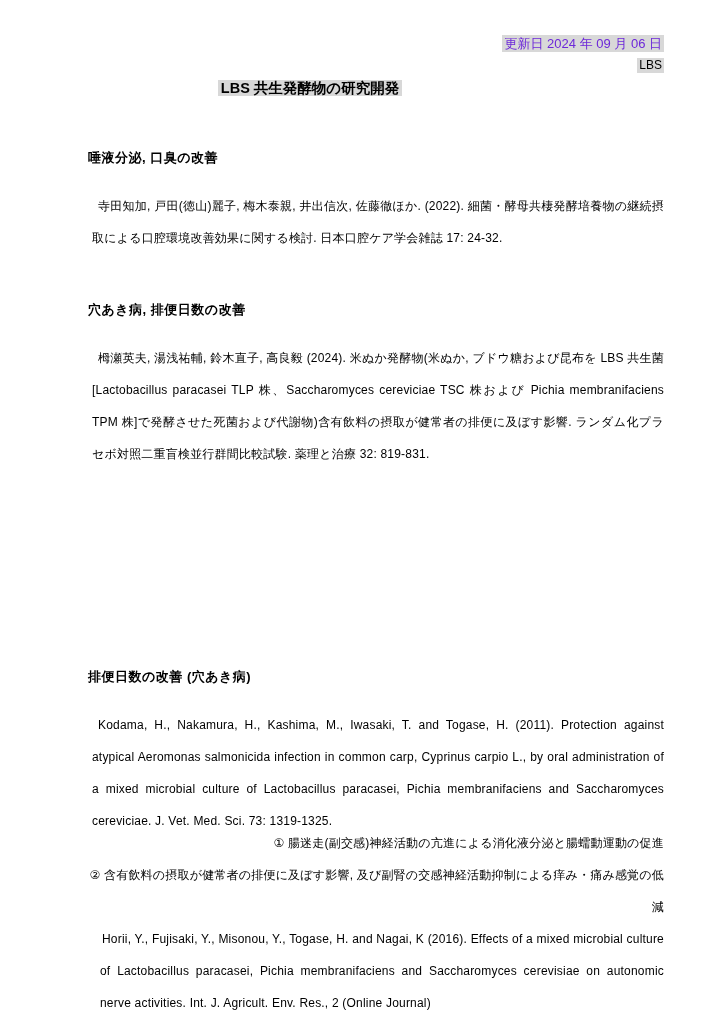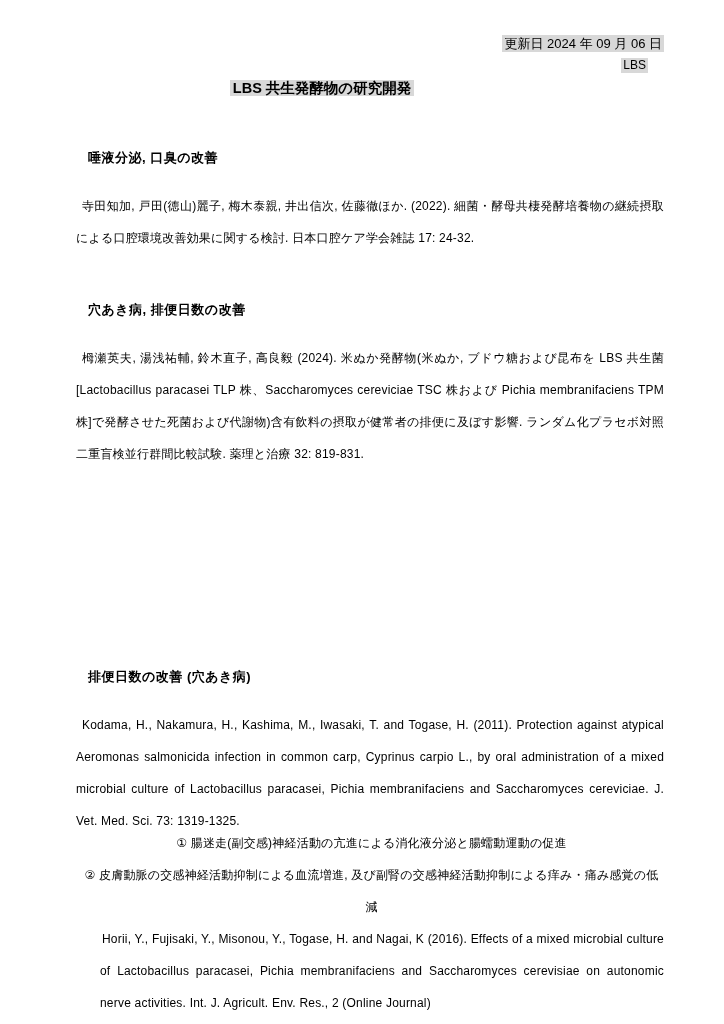--- a/index.html
+++ b/index.html
@@ -8,33 +8,33 @@
     background: #ffffff;
     font-family: "Liberation Sans", "DejaVu Sans", sans-serif;
     color: #000000;
     -webkit-font-smoothing: antialiased;
   }
   .page { position: relative; width: 724px; height: 1024px; background: #fff; overflow: hidden; }
 
   .update-date {
     position: absolute; top: 35px; right: 60px;
     font-size: 13px; line-height: 17px;
-    color: #000000;
+    color: #6d28d9;
     background: #d8d8d8;
     padding: 0 2px;
     white-space: nowrap;
   }
   .doc-label {
-    position: absolute; top: 58px; right: 76px;
+    position: absolute; top: 58px; right: 60px;
     font-size: 12px; line-height: 15px;
     background: #d8d8d8;
     padding: 0 2px;
   }
   .title-wrap {
-    position: absolute; top: 79px; left: 12px; width: 620px;
+    position: absolute; top: 79px; left: 0; width: 620px;
     text-align: center;
   }
   .title-wrap span {
     font-size: 14.5px; font-weight: bold; line-height: 19px;
     background: #d8d8d8;
     padding: 0 3px;
   }
 
   .section { position: absolute; left: 72px; width: 592px; }
   .s1 { top: 126px; }
@@ -49,22 +49,22 @@
     line-height: 32px;
     letter-spacing: 0.5px;
   }
   .para {
     margin: 0;
     font-size: 12px;
     line-height: 32px;
     text-align: justify;
     letter-spacing: 0.2px;
   }
-  .indent-1 { margin-left: 4px; text-indent: 6px; }
-  .list-item { margin-left: 7px; text-indent: 0; text-align: center; }
+  .indent-1 { margin-left: 20px; text-indent: 6px; }
+  .list-item { margin-left: 7px; text-indent: 0; text-align: right; }
   .indent-2 { margin-left: 28px; text-indent: 2px; }
   .it { }
 </style>
 </head>
 <body>
 
 <div class="page">
 
   <div class="update-date">更新日 2024 年 09 月 06 日</div>
   <div class="doc-label">LBS</div>
@@ -84,17 +84,17 @@
   </div>
 
 
   <div class="section s4">
     <h2>排便日数の改善 (穴あき病)</h2>
     <p class="para indent-1"><span>Kodama, H., Nakamura, H., Kashima, M., Iwasaki, T. and Togase, H. (2011). Protection against atypical </span><span class="it">Aeromonas salmonicida</span><span> infection in common carp, </span><span class="it">Cyprinus carpio</span><span> L., by oral administration of a mixed microbial culture of </span><span class="it">Lactobacillus paracasei</span><span>, </span><span class="it">Pichia membranifaciens</span><span> and </span><span class="it">Saccharomyces cereviciae</span><span>. J. Vet. Med. Sci. 73: 1319-1325.</span></p>
   </div>
 
   <div class="section s5">
     <p class="para list-item">① 腸迷走(副交感)神経活動の亢進による消化液分泌と腸蠕動運動の促進</p>
-    <p class="para list-item">② 皮膚動脈の交感神経活動抑制による血流増進, 及び副腎の交感神経活動抑制による痒み・痛み感覚の低減</p>
+    <p class="para list-item">② 含有飲料の摂取が健常者の排便に及ぼす影響, 及び副腎の交感神経活動抑制による痒み・痛み感覚の低減</p>
     <p class="para indent-2"><span>Horii, Y., Fujisaki, Y., Misonou, Y., Togase, H. and Nagai, K (2016). Effects of a mixed microbial culture of </span><span class="it">Lactobacillus paracasei</span><span>, </span><span class="it">Pichia membranifaciens</span><span> and </span><span class="it">Saccharomyces cerevisiae</span><span> on autonomic nerve activities. Int. J. Agricult. Env. Res., 2 (Online Journal)</span></p>
   </div>
 
 </div>
 
 </body></html>

